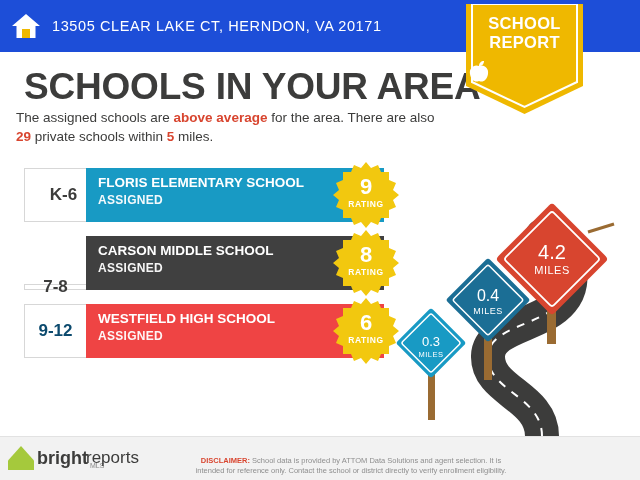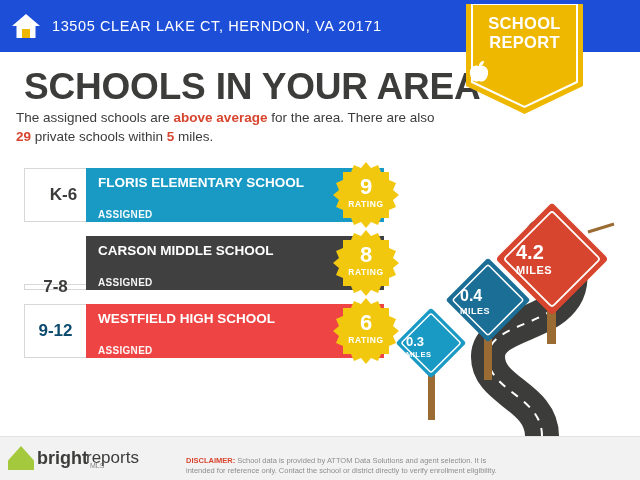--- a/index.html
+++ b/index.html
@@ -101,24 +101,24 @@
     flex-direction: column;
     justify-content: flex-start;
   }
   .school-name {
     font-size: 13.5px;
     font-weight: bold;
     line-height: 15px;
     text-transform: uppercase;
   }
   .school-sub {
-    font-size: 10px;
+    font-size: 12px;
     font-weight: bold;
     letter-spacing: 0.3px;
-    margin-top: 19px;
+    margin-top: 3px;
     text-transform: uppercase;
     opacity: 0.95;
   }
   .bar-elem   { background: #189ac4; }
   .bar-middle { background: #404040; }
   .bar-high   { background: #ef4444; }
 
   .rating-badge {
     position: absolute;
     top: -7px; right: -16px;
@@ -140,22 +140,23 @@
   }
 
   
   .map {
     position: absolute;
     top: 196px; left: 392px;
     width: 248px; height: 240px;
   }
   .sign-label {
     position: absolute;
-    color: #ffffff;
-    font-weight: bold;
+    text-align: center;
+    color: #ffffff;
+    font-weight: normal;
     line-height: 1.05;
   }
 
   
   .footer {
     position: absolute;
     bottom: 0; left: 0;
     width: 640px; height: 44px;
     background: #f2f2f2;
     border-top: 1px solid #e2e2e2;
@@ -178,21 +179,21 @@
     font-size: 7px; color: #888; margin-left: 2px; align-self: flex-end;
     padding-bottom: 5px;
   }
   .disclaimer {
     position: absolute;
     left: 186px; bottom: 4px;
     width: 330px;
     font-size: 7.5px;
     line-height: 10px;
     color: #8e8e8e;
-    text-align: left;
+    text-align: center;
   }
   .disclaimer b { color: #d8452f; }
 </style>
 </head>
 <body>
 
 <div class="page">
 
   <div class="header">
     <div class="home-icon">

